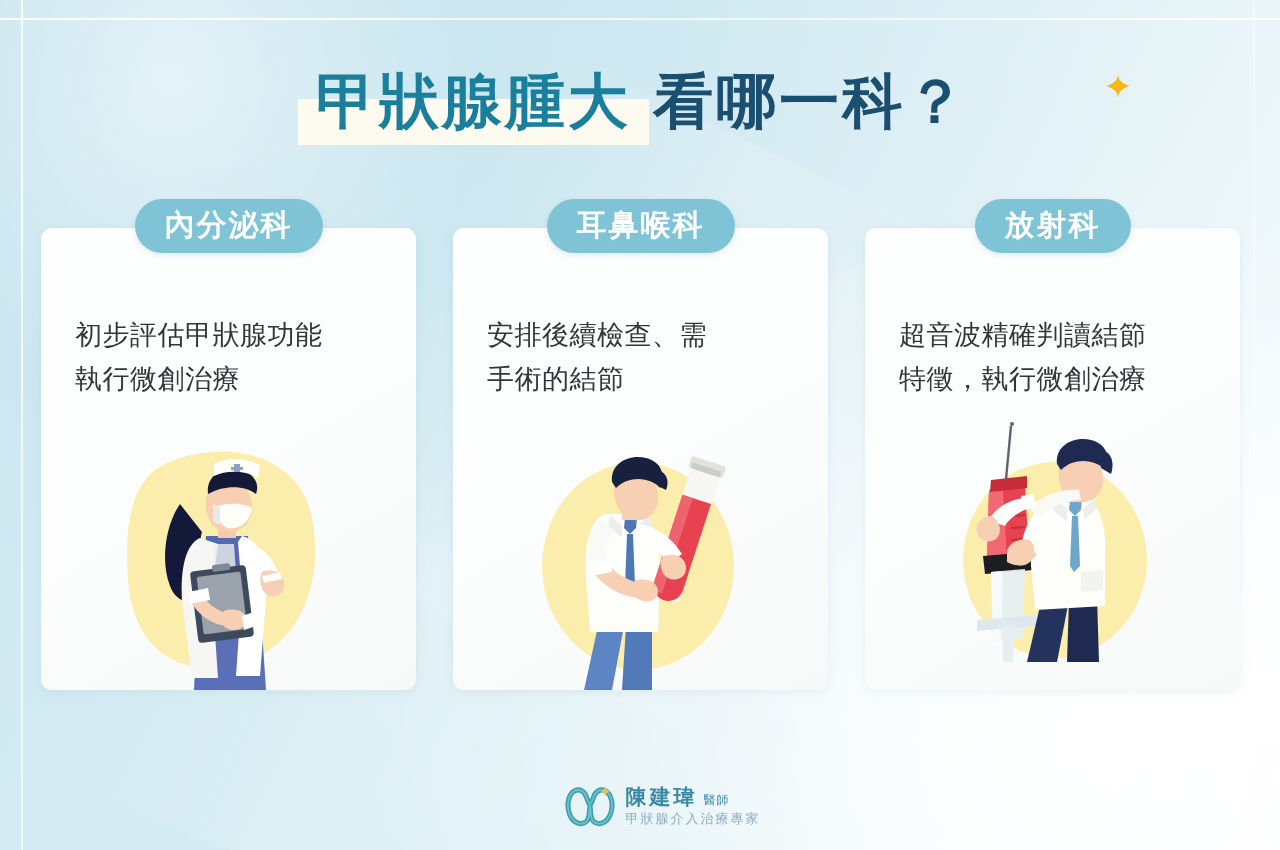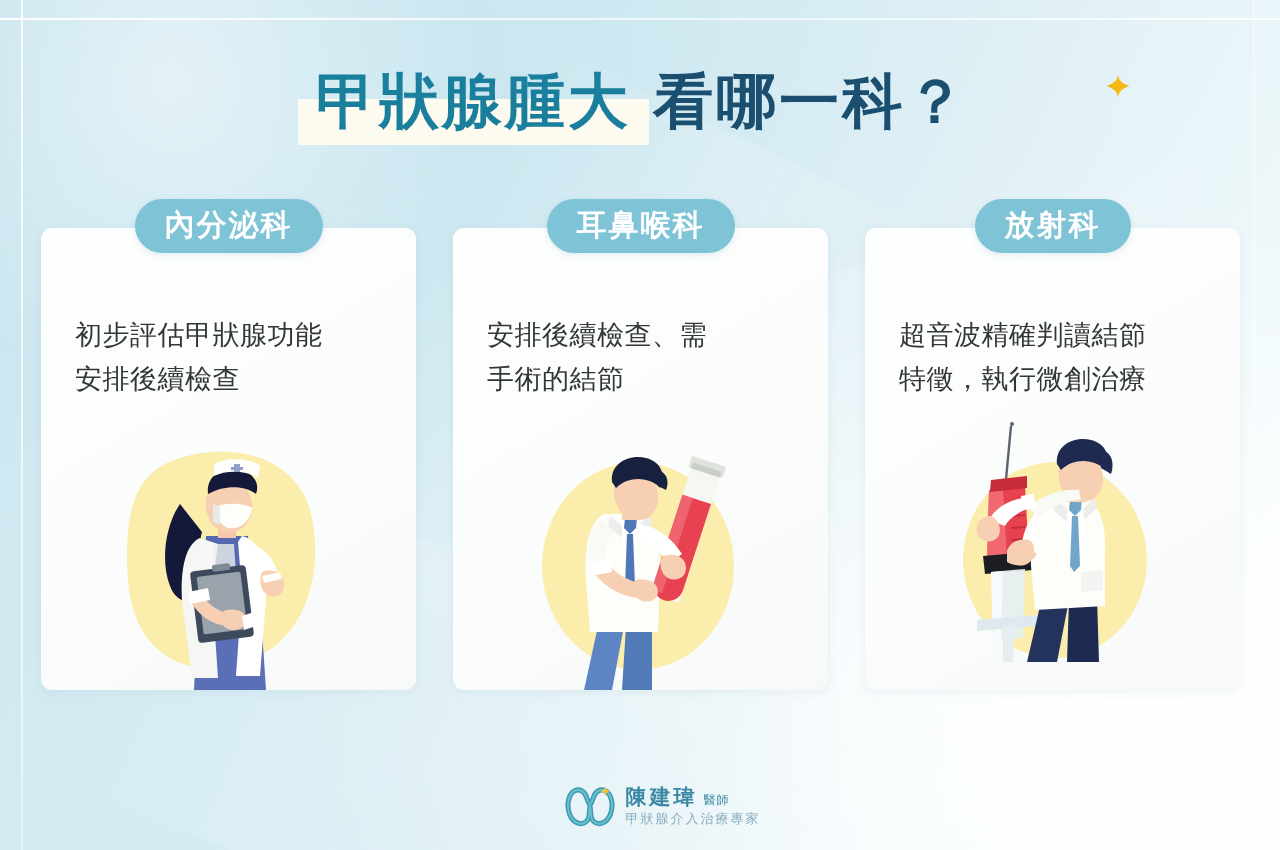--- a/index.html
+++ b/index.html
@@ -189,21 +189,21 @@
       <path d="M12 1.5 C12.9 6.4 14.2 8.6 22.5 12 C14.2 15.4 12.9 17.6 12 22.5 C11.1 17.6 9.8 15.4 1.5 12 C9.8 8.6 11.1 6.4 12 1.5 Z" fill="#f5b916"></path>
     </svg>
   </div>
 
   <div id="cards">
 
     <div class="card">
       <div class="pill">內分泌科</div>
       <div class="card-body">
         <span>初步評估甲狀腺功能</span>
-        <span class="l2">安排後續檢查</span>
+        <span class="l2">執行微創治療</span>
       </div>
       <div class="art">
         <svg width="230" height="250" viewBox="0 0 230 250">
 
           <path d="M55 22 C112 -2 186 14 198 78 C212 150 180 214 118 226 C56 238 18 200 14 140 C10 80 18 38 55 22 Z" fill="#fbeeac"></path>
 
           <path d="M66 64 C52 84 46 120 56 146 C62 162 76 166 84 154 C92 140 82 112 88 92 Z" fill="#14193a"></path>
 
           <path d="M84 160 L146 160 L152 250 L80 250 Z" fill="#5a6fb8"></path>
 

